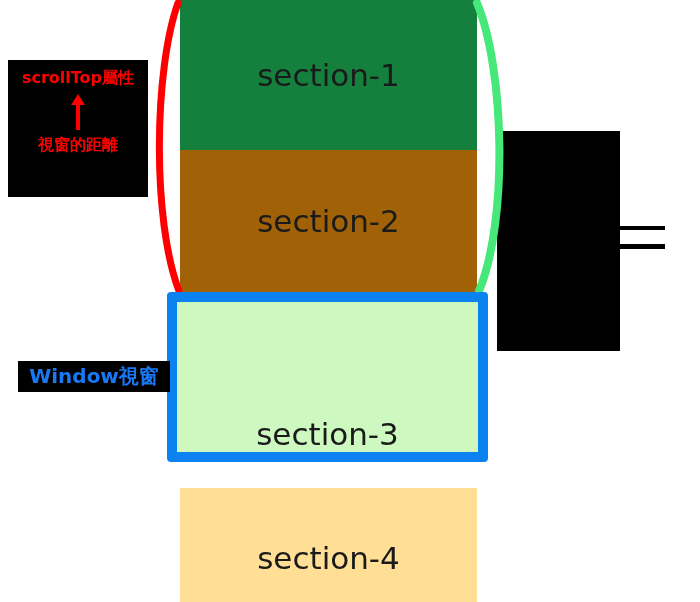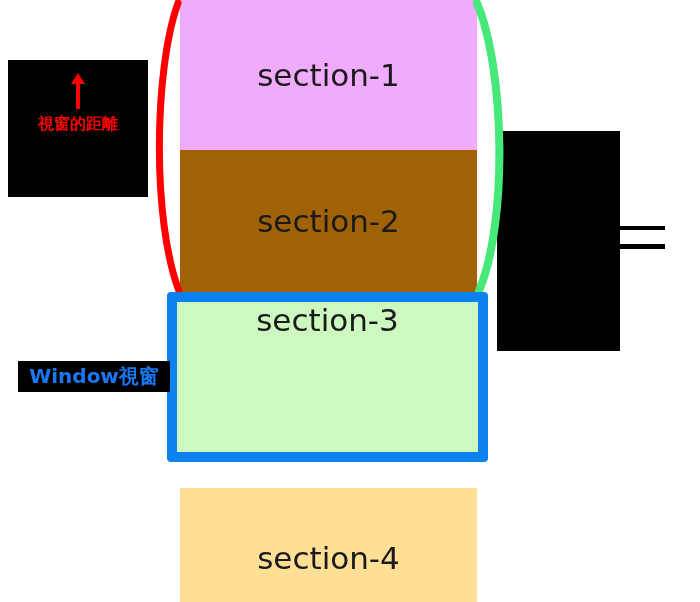--- a/index.html
+++ b/index.html
@@ -56,21 +56,21 @@
     z-index: 6;
   }
   #sec3 {
     position: absolute;
     left: 0;
     top: 0;
     right: 0;
     bottom: 0;
     width: auto;
     display: flex;
-    align-items: flex-start;
+    align-items: flex-end;
     justify-content: center;
   }
 
   
   #curves {
     position: absolute;
     left: 0;
     top: 0;
     width: 700px;
     height: 602px;
@@ -168,21 +168,21 @@
     font-size: 20px;
     white-space: nowrap;
     font-family: "DejaVu Sans", "Liberation Sans", sans-serif;
   }
 </style>
 </head>
 <body>
 
 <div id="stage">
 
-  <div class="section" id="sec1" style="background: #f0abfc;">
+  <div class="section" id="sec1" style="background: #15803d;">
     <span class="section-label">section-1</span>
   </div>
 
   <div class="section" id="sec2" style="background: #a16207;">
     <span class="section-label">section-2</span>
   </div>
 
   <div class="section" id="sec4" style="background: rgb(255, 223, 150);">
     <span class="section-label">section-4</span>
   </div>
@@ -192,20 +192,21 @@
       <span class="section-label">section-3</span>
     </div>
   </div>
 
   <svg id="curves" viewBox="0 0 700 602" xmlns="http://www.w3.org/2000/svg">
     <path d="M 178 3 C 154 70, 152 220, 179 291" fill="none" stroke="#fe0000" stroke-width="7" stroke-linecap="round"></path>
     <path d="M 477 3 C 505 70, 508 222, 479 291" fill="none" stroke="#46e87a" stroke-width="8" stroke-linecap="round"></path>
   </svg>
 
   <div id="scrolltop-note">
+    <div class="note-line">scrollTop屬性</div>
     <svg id="scrolltop-arrow" width="16" height="36" viewBox="0 0 16 36" xmlns="http://www.w3.org/2000/svg">
       <line x1="8" y1="36" x2="8" y2="8" stroke="#fe0000" stroke-width="4"></line>
       <polygon points="8,0 1,11 15,11" fill="#fe0000"></polygon>
     </svg>
     <div class="note-line">視窗的距離</div>
   </div>
 
   <div id="right-note"></div>
   <div id="right-note-text">Sc</div>
   <div id="right-note-whitebar"></div>

